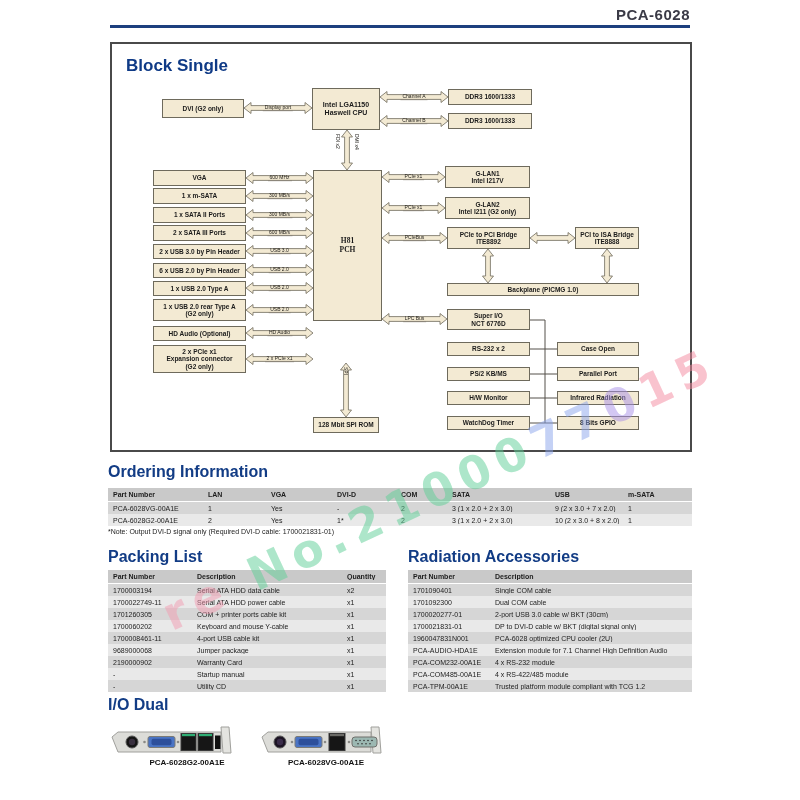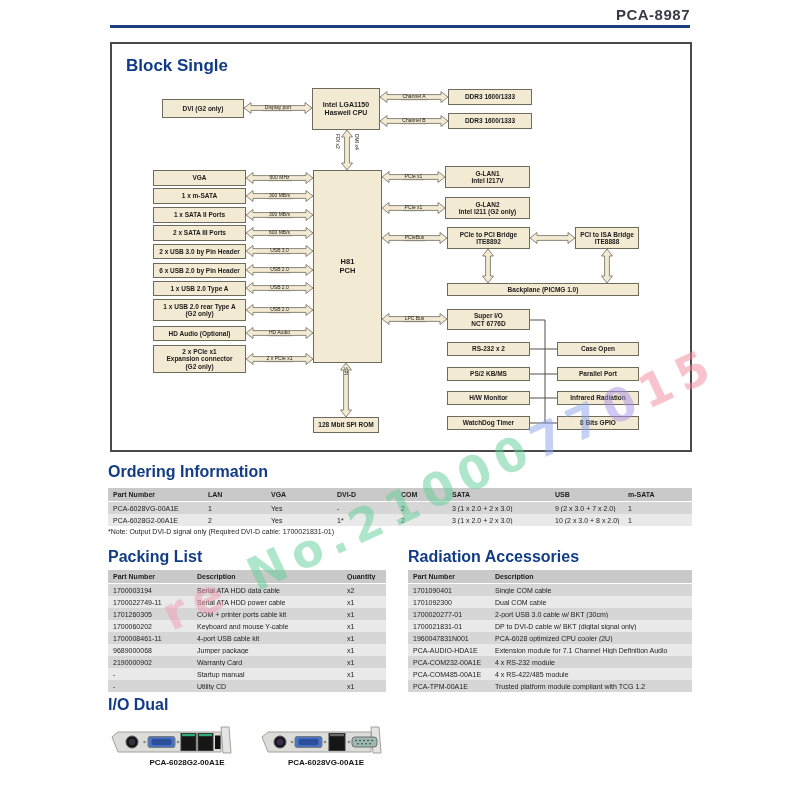--- a/index.html
+++ b/index.html
@@ -29,21 +29,21 @@
   .io-label{position:absolute;font-size:8px;font-weight:bold;color:#111;transform:translateX(-50%);white-space:nowrap;}
   #watermark{position:absolute;left:165px;top:590px;transform:rotate(-25deg);transform-origin:0 50%;
              font-size:46px;font-weight:bold;letter-spacing:8px;opacity:.5;white-space:nowrap;
              pointer-events:none;z-index:50;font-family:"DejaVu Sans",sans-serif;}
 </style>
 </head>
 <body>
 
 <div id="page">
 
-  <div id="model">PCA-8987</div>
+  <div id="model">PCA-6028</div>
   <div id="rule"></div>
 
   <div id="frame"></div>
   <div id="diag-title">Block Single</div>
   <svg id="arrow-svg" width="800" height="800">
       <path d="M244,108 L251,102.5 L251,105.6 L305,105.6 L305,102.5 L312,108 L305,113.5 L305,110.4 L251,110.4 L251,113.5 Z" fill="#f3ead3" stroke="#6e6a5c" stroke-width="0.8"></path>
       <path d="M380,97 L387,91.5 L387,94.6 L441,94.6 L441,91.5 L448,97 L441,102.5 L441,99.4 L387,99.4 L387,102.5 Z" fill="#f3ead3" stroke="#6e6a5c" stroke-width="0.8"></path>
       <path d="M380,121 L387,115.5 L387,118.6 L441,118.6 L441,115.5 L448,121 L441,126.5 L441,123.4 L387,123.4 L387,126.5 Z" fill="#f3ead3" stroke="#6e6a5c" stroke-width="0.8"></path>
       <path d="M246,178 L253,172.5 L253,175.6 L306,175.6 L306,172.5 L313,178 L306,183.5 L306,180.4 L253,180.4 L253,183.5 Z" fill="#f3ead3" stroke="#6e6a5c" stroke-width="0.8"></path>
       <path d="M246,196 L253,190.5 L253,193.6 L306,193.6 L306,190.5 L313,196 L306,201.5 L306,198.4 L253,198.4 L253,201.5 Z" fill="#f3ead3" stroke="#6e6a5c" stroke-width="0.8"></path>
@@ -70,21 +70,21 @@
       <line x1="530" y1="374" x2="557" y2="374" stroke="#55514a" stroke-width="1"></line>
       <line x1="530" y1="398" x2="557" y2="398" stroke="#55514a" stroke-width="1"></line>
       <line x1="530" y1="423" x2="557" y2="423" stroke="#55514a" stroke-width="1"></line>
     </svg>
   <div id="diagram-layer">
       <div class="blk blk-cpu" style="left: 312px; top: 88px; width: 68px; height: 42px;">Intel LGA1150
 Haswell CPU</div>
       <div class="blk" style="left: 162px; top: 99px; width: 82px; height: 19px;">DVI (G2 only)</div>
       <div class="blk" style="left: 448px; top: 89px; width: 84px; height: 16px;">DDR3 1600/1333</div>
       <div class="blk" style="left: 448px; top: 113px; width: 84px; height: 16px;">DDR3 1600/1333</div>
-      <div class="blk blk-pch" style="left: 313px; top: 170px; width: 69px; height: 193px;">H81
+      <div class="blk blk-pch" style="left: 313px; top: 170px; width: 69px; height: 151px; font-family: Liberation Serif, serif;">H81
 PCH</div>
       <div class="blk" style="left: 153px; top: 170px; width: 93px; height: 16px;">VGA</div>
       <div class="blk" style="left: 153px; top: 188px; width: 93px; height: 16px;">1 x m-SATA</div>
       <div class="blk" style="left: 153px; top: 207px; width: 93px; height: 16px;">1 x SATA II Ports</div>
       <div class="blk" style="left: 153px; top: 225px; width: 93px; height: 16px;">2 x SATA III Ports</div>
       <div class="blk" style="left: 153px; top: 244px; width: 93px; height: 15px;">2 x USB 3.0 by Pin Header</div>
       <div class="blk" style="left: 153px; top: 263px; width: 93px; height: 15px;">6 x USB 2.0 by Pin Header</div>
       <div class="blk" style="left: 153px; top: 281px; width: 93px; height: 15px;">1 x USB 2.0 Type A</div>
       <div class="blk" style="left: 153px; top: 299px; width: 93px; height: 22px;">1 x USB 2.0 rear Type A
 (G2 only)</div>

